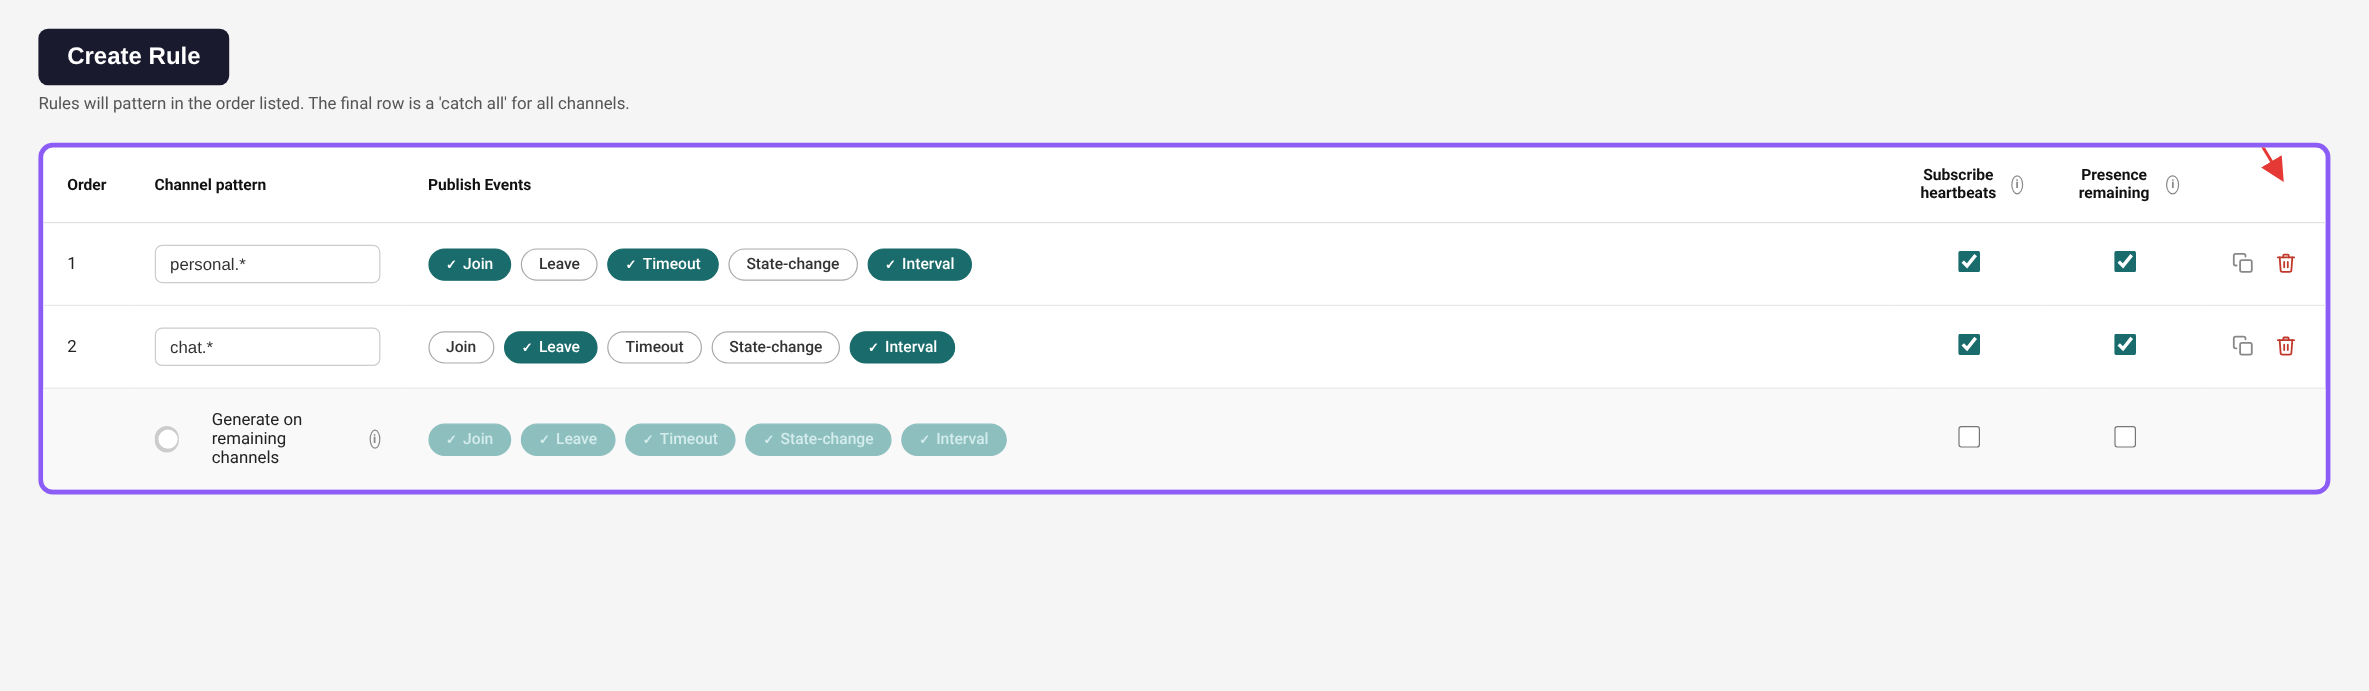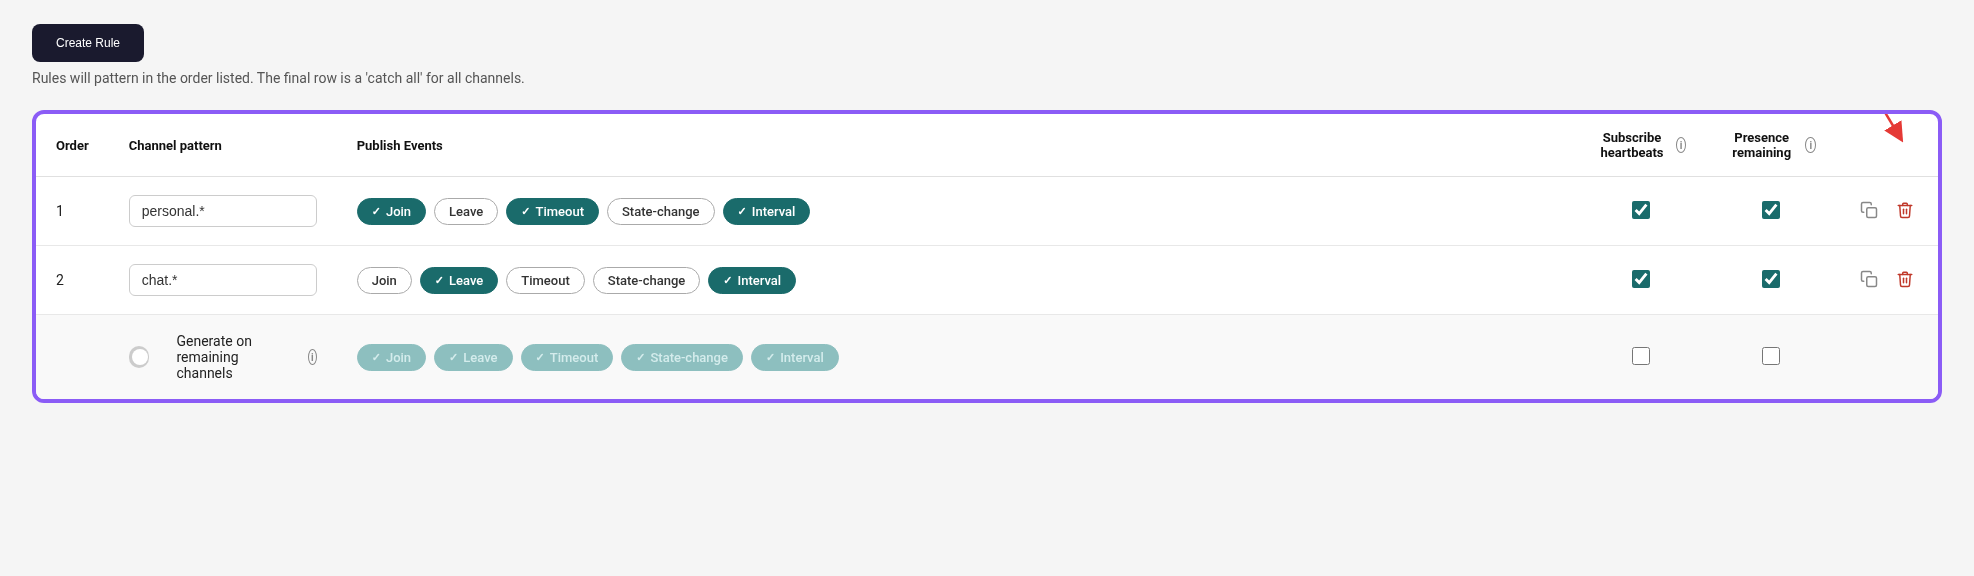--- a/index.html
+++ b/index.html
@@ -20,22 +20,22 @@
       font-size: 28px;
       font-weight: 700;
       color: #111;
     }
     .create-rule-btn {
       background: #1a1a2e;
       color: #fff;
       border: none;
       border-radius: 8px;
       padding: 12px 24px;
-      font-size: 12px;
-      font-weight: 400;
+      font-size: 20px;
+      font-weight: 700;
       cursor: pointer;
       white-space: nowrap;
     }
     .subtitle {
       font-size: 14px;
       color: #555;
       margin-bottom: 24px;
     }
     .table-container {
       background: #fff;

